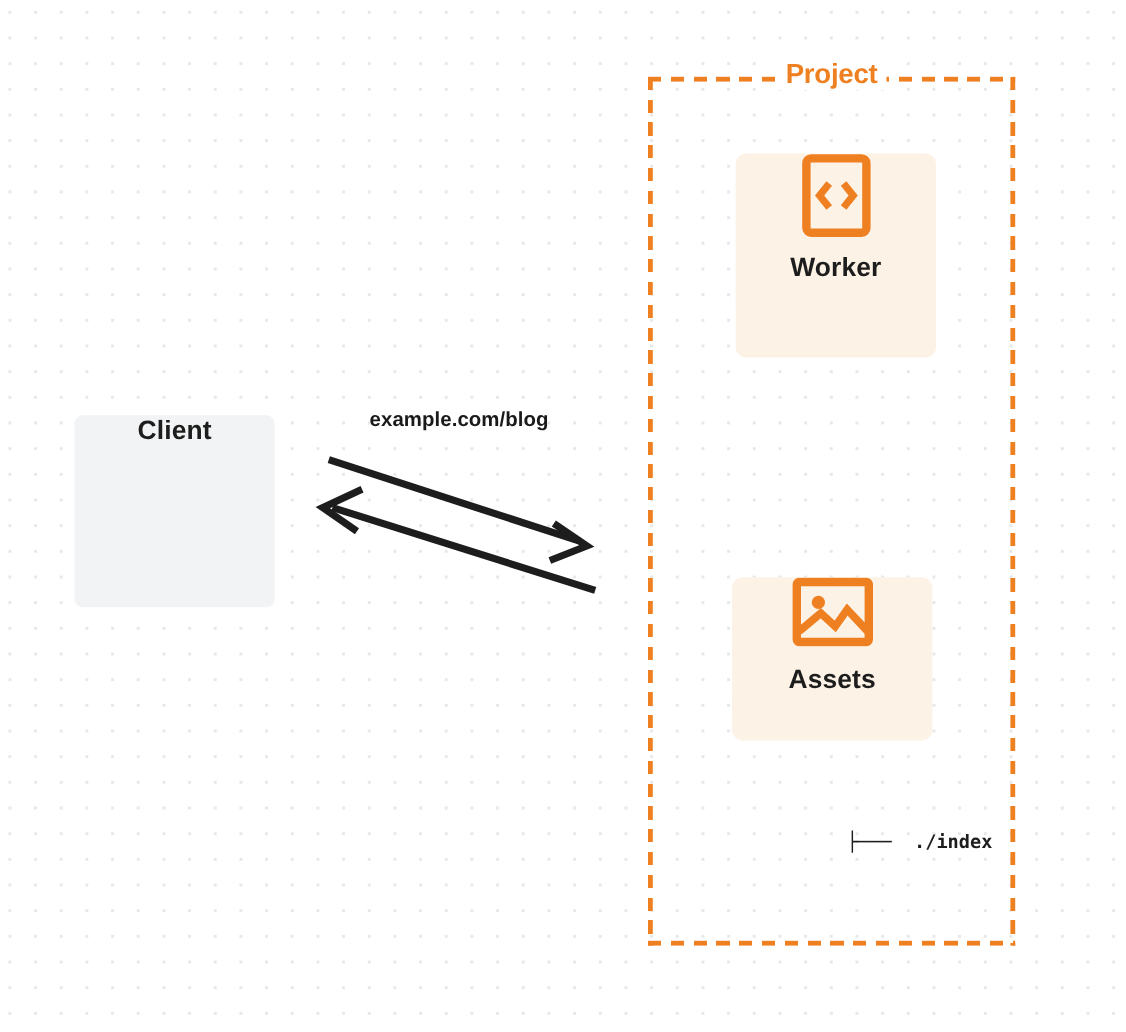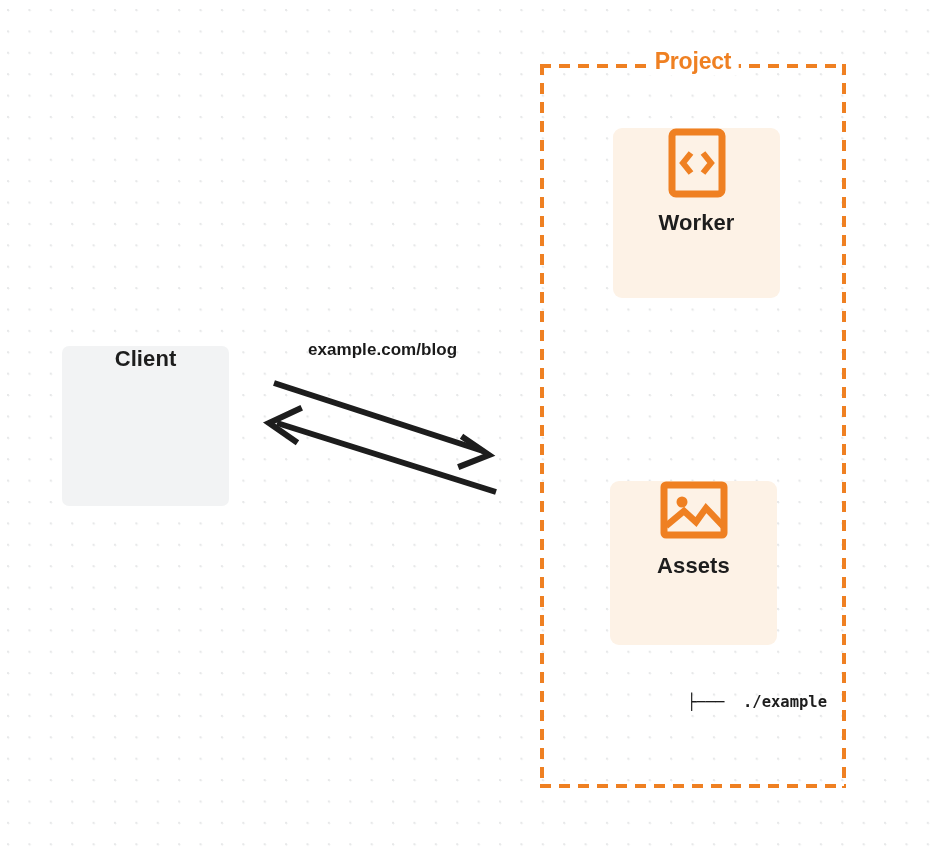--- a/index.html
+++ b/index.html
@@ -141,21 +141,21 @@
     top: 64px;
     width: 167px;
     height: 170px;
   }
   #worker-card .svc-icon { margin-bottom: 12px; }
 
   #assets-card {
     left: 70px;
     top: 417px;
     width: 167px;
-    height: 164px;
+    height: 136px;
   }
   #assets-card .svc-icon { margin-bottom: 14px; }
 
   
   #asset-tree {
     position: absolute;
     left: 42px;
     top: 586px;
     width: 245px;
     font-family: "DejaVu Sans Mono", monospace;
@@ -219,18 +219,18 @@
         <svg width="68" height="58" viewBox="0 0 68 58">
           <rect x="4" y="4" width="60" height="50" rx="2" ry="2" fill="none" stroke="#ef8022" stroke-width="7"></rect>
           <circle cx="22" cy="21" r="5.5" fill="#ef8022"></circle>
           <polyline points="6,45 24,30 36,41 46,27 63,45" fill="none" stroke="#ef8022" stroke-width="6.5" stroke-linejoin="miter" stroke-linecap="butt"></polyline>
         </svg>
       </span>
       <span class="svc-title">Assets</span>
     </div>
 
     <div id="asset-tree">
-      <span class="tree-row">├───  ./example</span>
+      <span class="tree-row">├───  ./index</span>
       
     </div>
 
   </div>
 </div>
 
 </body></html>

